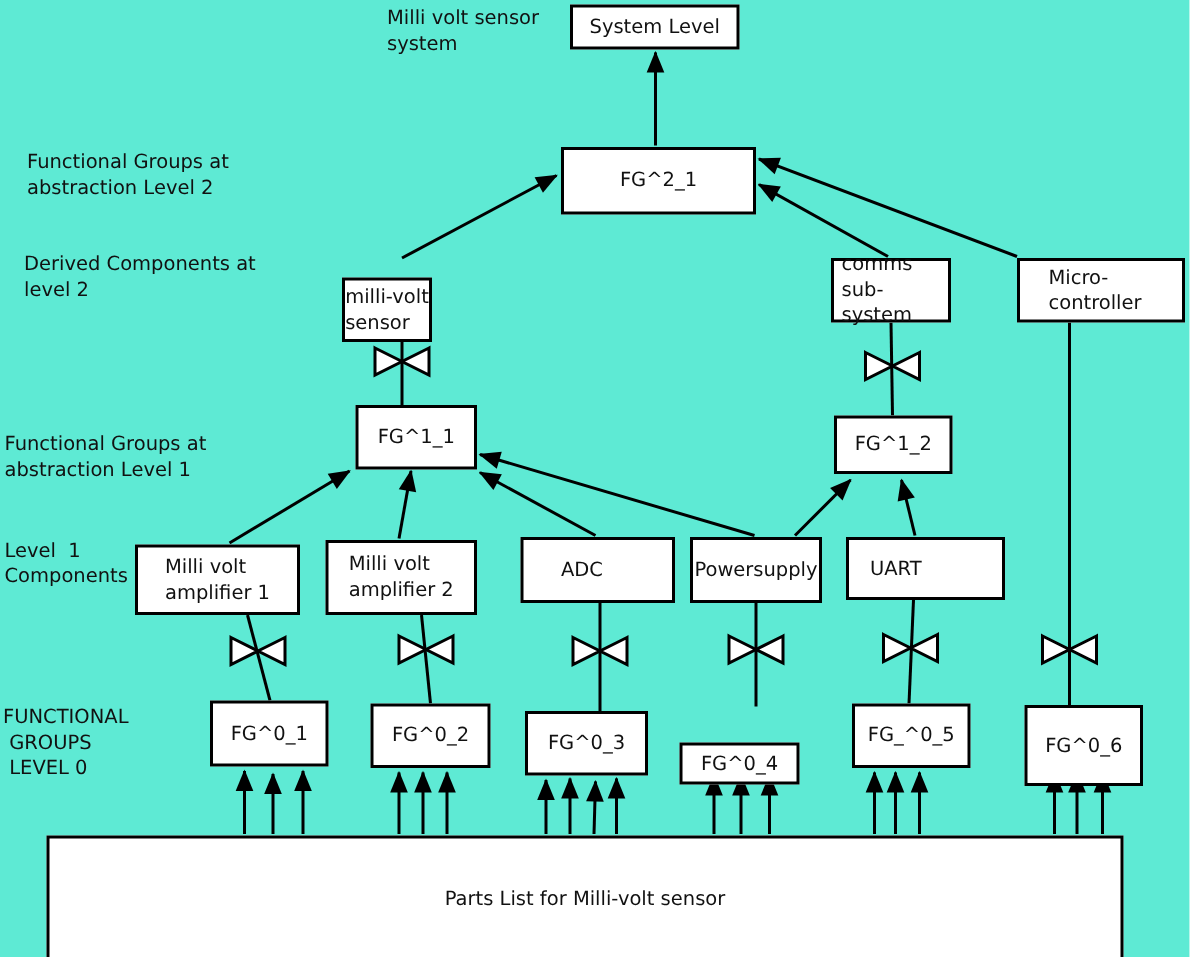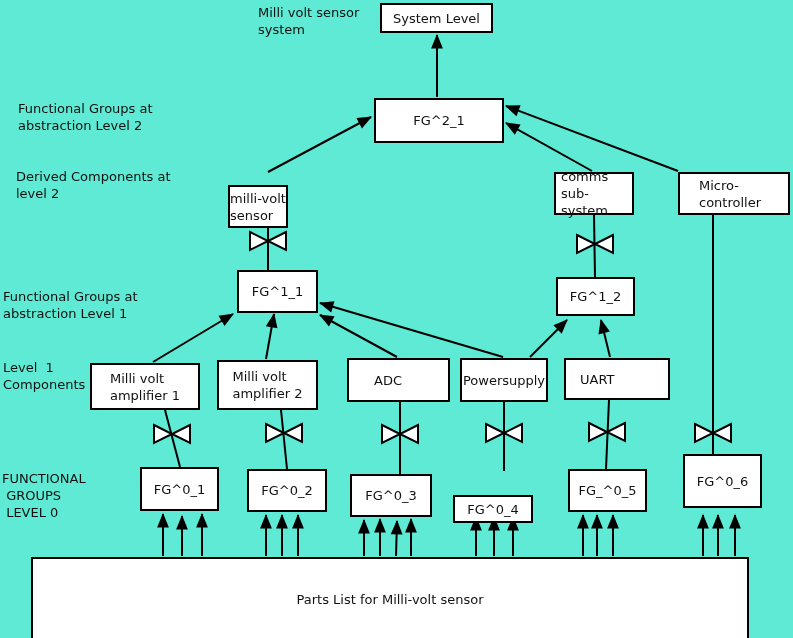--- a/index.html
+++ b/index.html
@@ -130,16 +130,16 @@
   <div class="node" style="left:217px;top:360px;width:101px;height:50px;">Milli volt
 amplifier 2</div>
   <div class="node align-left" style="left:347px;top:358px;width:103px;height:44px;padding-left:25px;">ADC</div>
   <div class="node" style="left:460px;top:358px;width:88px;height:44px;">Powersupply</div>
   <div class="node align-left" style="left:564px;top:358px;width:106px;height:42px;padding-left:14px;">UART</div>
   <div class="node" style="left:140px;top:467px;width:79px;height:44px;">FG^0_1</div>
   <div class="node" style="left:247px;top:469px;width:80px;height:43px;">FG^0_2</div>
   <div class="node" style="left:350px;top:474px;width:82px;height:43px;">FG^0_3</div>
   <div class="node" style="left:453px;top:471px;width:80px;height:28px;margin-top:24px;">FG^0_4</div>
   <div class="node" style="left:568px;top:469px;width:79px;height:43px;">FG_^0_5</div>
-  <div class="node" style="left:683px;top:454px;width:79px;height:54px;">FG^0_6</div>
+  <div class="node" style="left:683px;top:470px;width:79px;height:54px;">FG^0_6</div>
   <div class="node" style="left:31px;top:557px;width:718px;height:84px;">Parts List for Milli-volt sensor</div>
 
 </div>
 
 </body></html>

